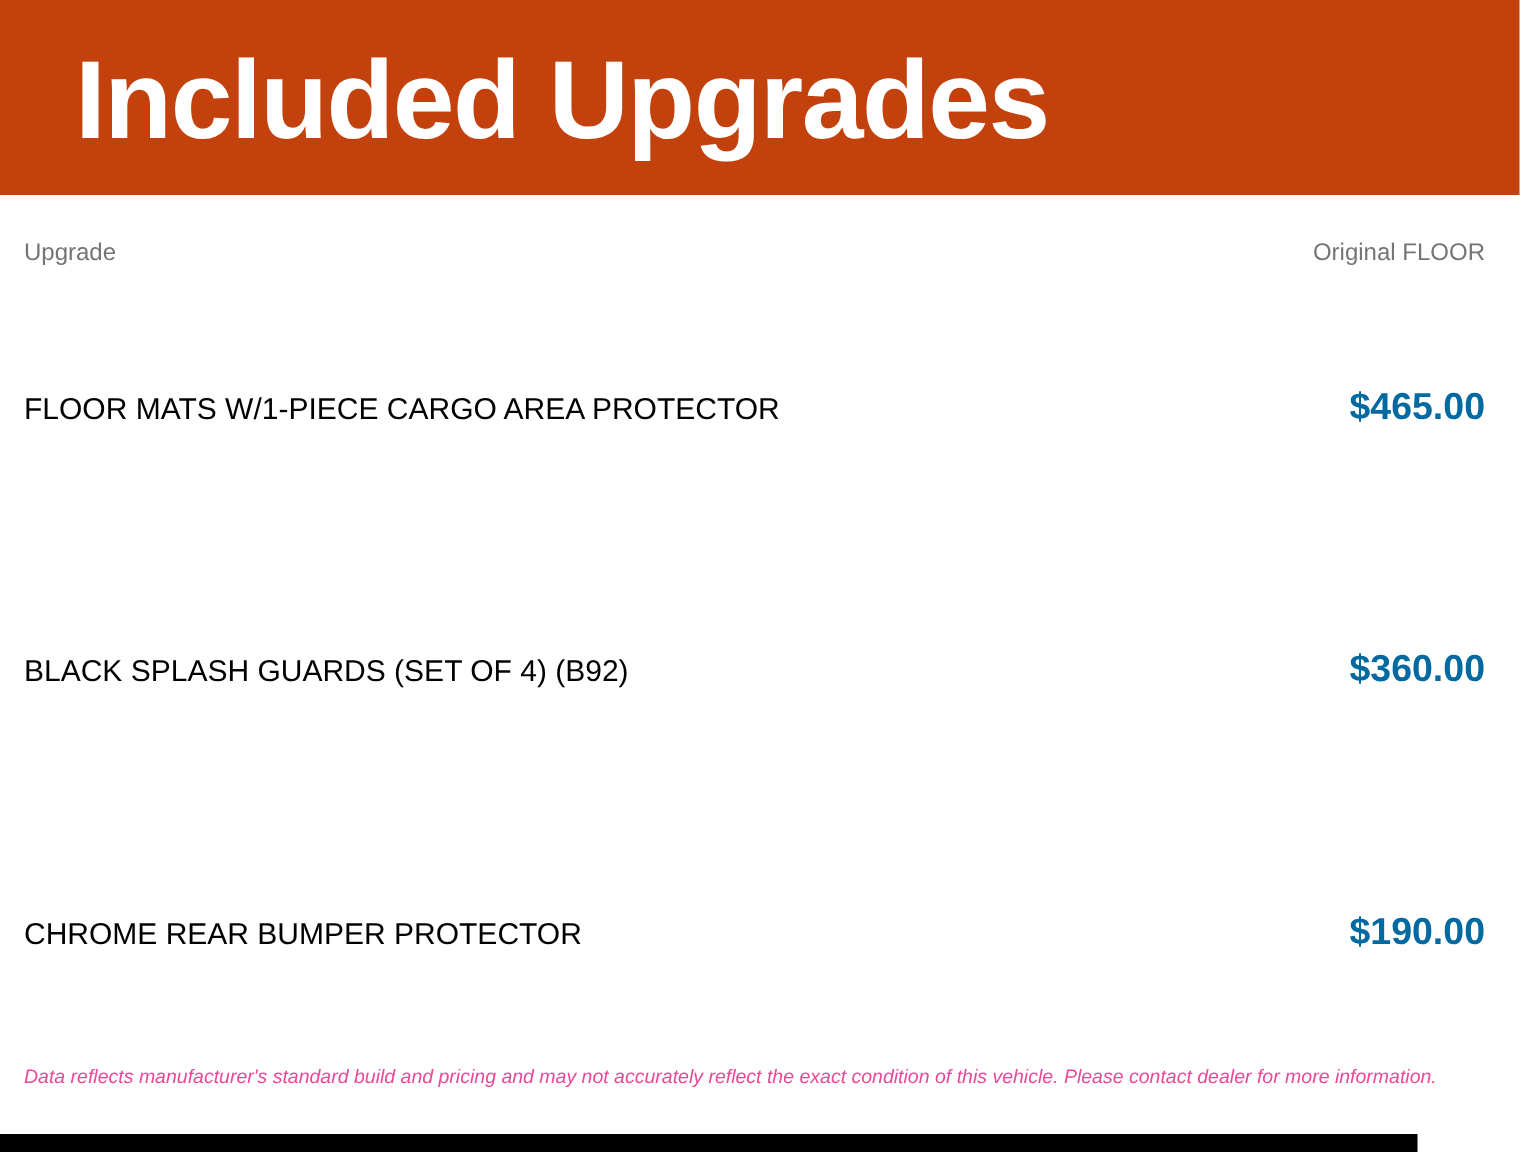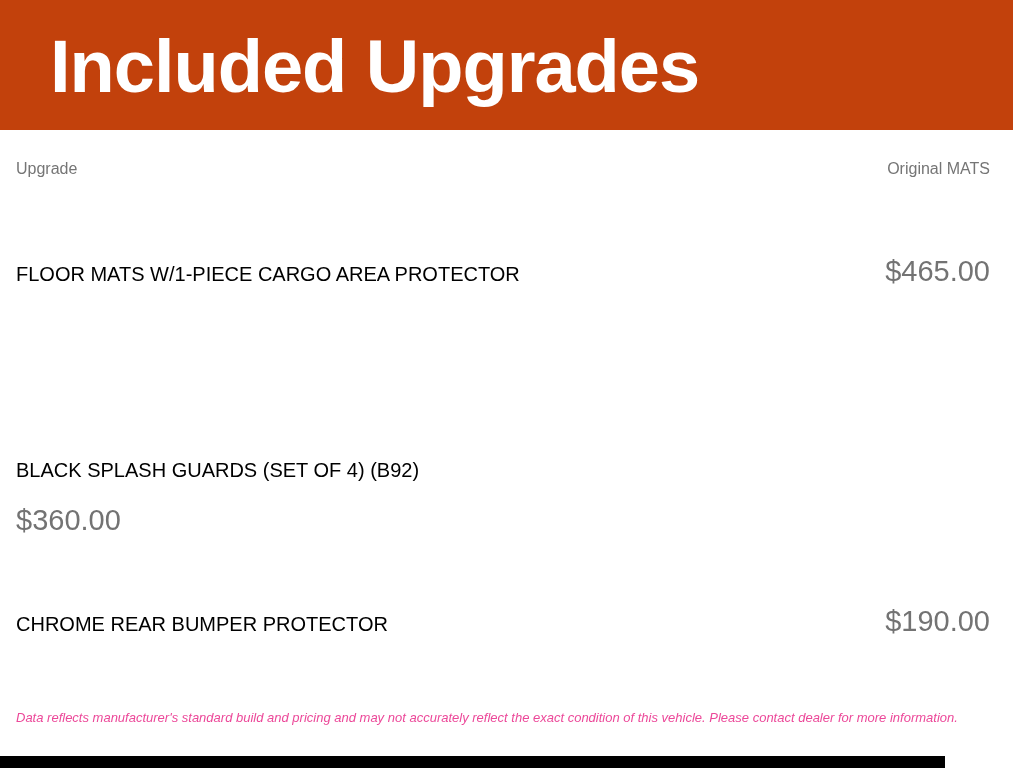--- a/index.html
+++ b/index.html
@@ -52,32 +52,32 @@
   .row {
     position: absolute;
     left: 16px;
     right: 34px;
     display: flex;
     justify-content: space-between;
     align-items: baseline;
     gap: 24px;
   }
   .row-1 { top: 258px; }
-  .row-2 { top: 457px; flex-direction: column; }
+  .row-2 { top: 433px; }
   .row-3 { top: 608px; }
   .row-name {
     font-size: 20px;
     color: #000000;
     line-height: 26px;
     white-space: nowrap;
   }
   .row-price {
-    font-size: 29px;
-    font-weight: normal;
-    color: #737373;
+    font-size: 25px;
+    font-weight: bold;
+    color: #0369a1;
     line-height: 26px;
     white-space: nowrap;
   }
 
   
   .disclaimer {
     position: absolute;
     left: 16px;
     top: 710px;
     right: 34px;
@@ -100,21 +100,21 @@
 </style>
 </head>
 <body>
 
 <div class="banner">
   <div class="banner-title">Included Upgrades</div>
 </div>
 
 <div class="col-header">
   <span>Upgrade</span>
-  <span>Original MATS</span>
+  <span>Original FLOOR</span>
 </div>
 
 <div class="row row-1">
   <span class="row-name">FLOOR MATS W/1-PIECE CARGO AREA PROTECTOR</span>
   <span class="row-price">$465.00</span>
 </div>
 
 <div class="row row-2">
   <span class="row-name">BLACK SPLASH GUARDS (SET OF 4) (B92)</span>
   <span class="row-price">$360.00</span>

